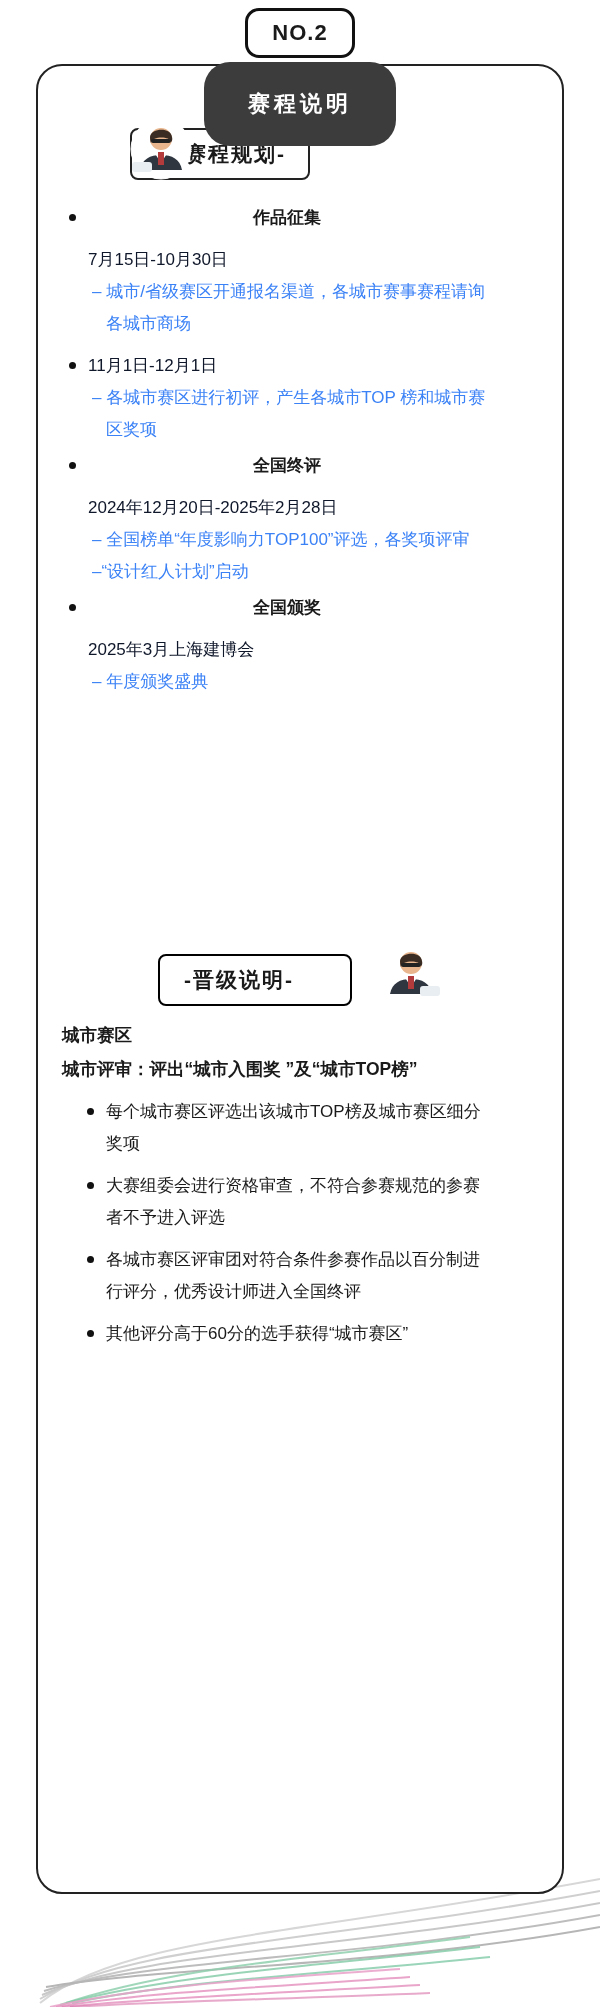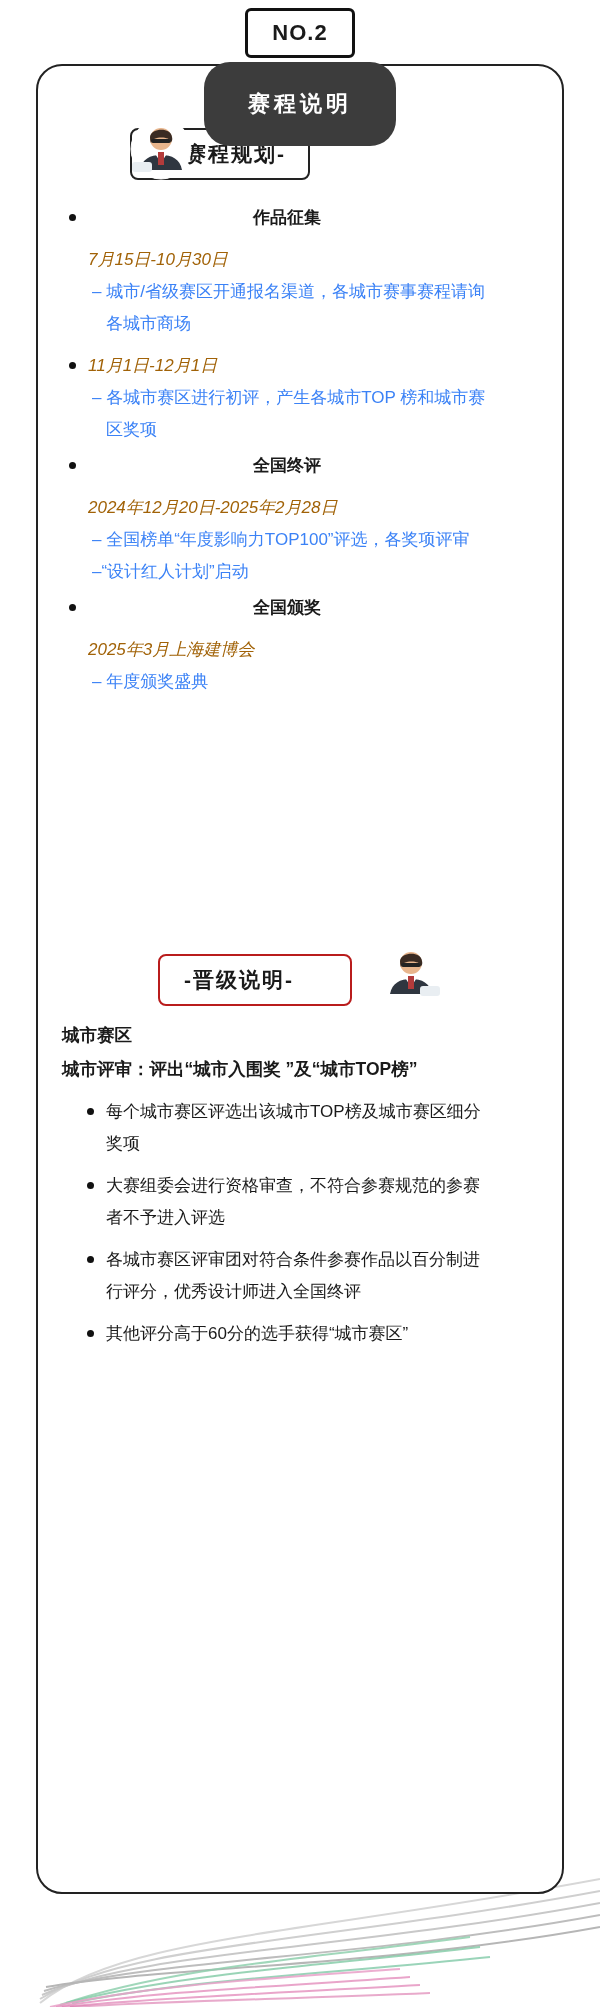--- a/index.html
+++ b/index.html
@@ -18,21 +18,21 @@
 
   
   .no-badge {
     position: absolute;
     left: 50%;
     transform: translateX(-50%);
     top: 8px;
     width: 104px;
     height: 44px;
     border: 3px solid #111;
-    border-radius: 6px;
+    border-radius: 14px;
     background: #fff;
     display: flex;
     align-items: center;
     justify-content: center;
     font-size: 22px;
     font-weight: bold;
     letter-spacing: 1px;
     z-index: 6;
   }
 
@@ -126,23 +126,22 @@
   .item-title {
     font-size: 17px;
     font-weight: bold;
     line-height: 32px;
     margin: 4px 0 2px 0;
     text-align: center;
   }
   .item-date {
     font-size: 17px;
     line-height: 32px;
-    color: #a16207;
+    color: #0f172a;
     margin: 10px 0 0 0;
-    font-style: italic;
   }
   .item-note {
     font-size: 17px;
     line-height: 32px;
     color: #3b82f6;
     margin: 0 0 0 18px;
     text-indent: -14px;
   }
 
   
@@ -151,21 +150,21 @@
     top: 948px;
     left: 158px;
     width: 290px;
     height: 64px;
     z-index: 5;
   }
   .sec2-box {
     position: absolute;
     left: 0;
     top: 6px;
-    border: 2px solid #b91c1c;
+    border: 2px solid #000000;
     border-radius: 8px;
     background: #fff;
     padding: 10px 56px 10px 24px;
     font-size: 21px;
     font-weight: bold;
     letter-spacing: 2px;
     white-space: nowrap;
   }
   .avatar2 {
     position: absolute;

